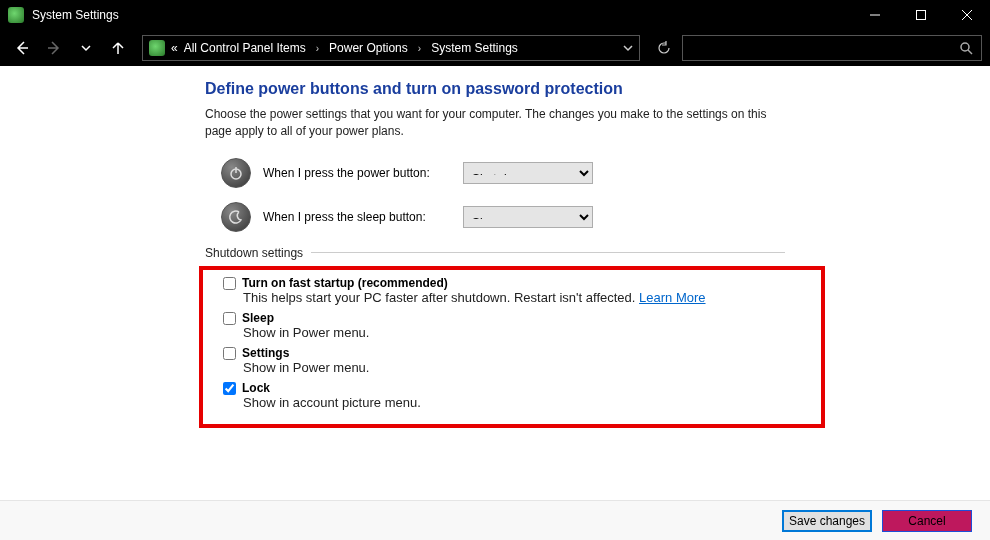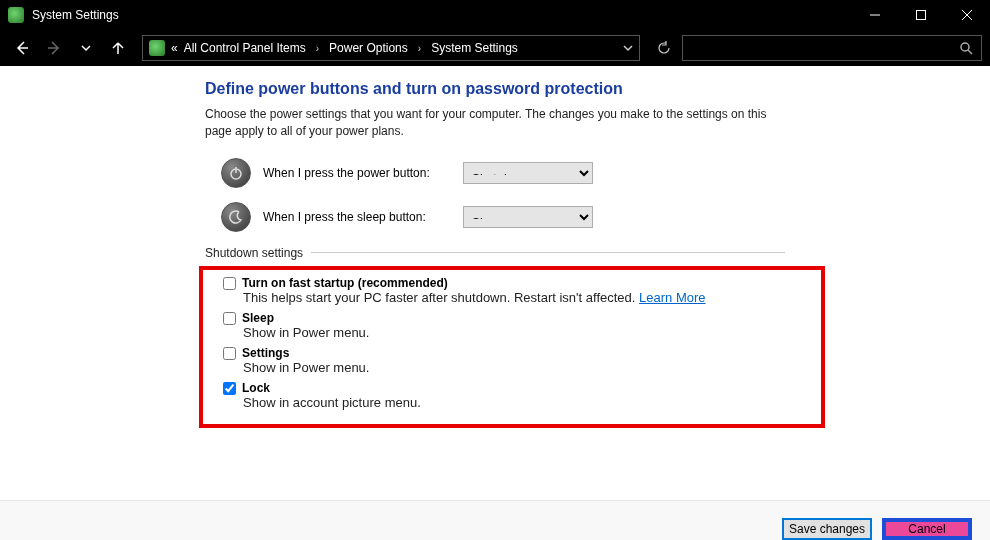--- a/index.html
+++ b/index.html
@@ -41,22 +41,22 @@
 
     .highlight-box { border: 4px solid #e60000; padding: 6px 8px 8px 8px; margin-top: -6px; margin-left: -6px; margin-right: -40px; }
 
     .chkrow { margin-left: 12px; margin-bottom: 6px; }
     .chkrow .top { display: flex; align-items: flex-end; gap: 6px; }
     .chkrow input[type=checkbox] { width: 13px; height: 13px; }
     .chkrow .name { font-size: 12px; font-weight: 700; }
     .chkrow .sub { font-size: 13px; margin-left: 20px; color: #222; }
     .chkrow .link { color: #0066cc; text-decoration: underline; cursor: pointer; }
 
-    .footer { position: absolute; left: 0; right: 0; bottom: 0; height: 40px; border-top: 1px solid #e5e5e5; background: #f8f8f8; display: flex; align-items: flex-end; justify-content: flex-end; padding-right: 18px; gap: 10px; }
-    .footer button { font-size: 12px; height: 22px; width: 90px; background: #ec4899; border: 4px solid #1d4ed8; cursor: pointer; }
+    .footer { position: absolute; left: 0; right: 0; bottom: 0; height: 40px; border-top: 1px solid #e5e5e5; background: #f8f8f8; display: flex; align-items: center; justify-content: flex-end; padding-right: 18px; gap: 10px; }
+    .footer button { font-size: 12px; height: 22px; width: 90px; background: #be185d; border: 1px solid #1d4ed8; cursor: pointer; }
     .footer button.primary { border: 2px solid #0078d7; background: #e1e1e1; }
   </style>
 </head>
 <body>
 
 <div class="titlebar">
   <div class="app-icon"></div>
   <div class="title">System Settings</div>
   <div class="spacer"></div>
   <div class="winbtn">

